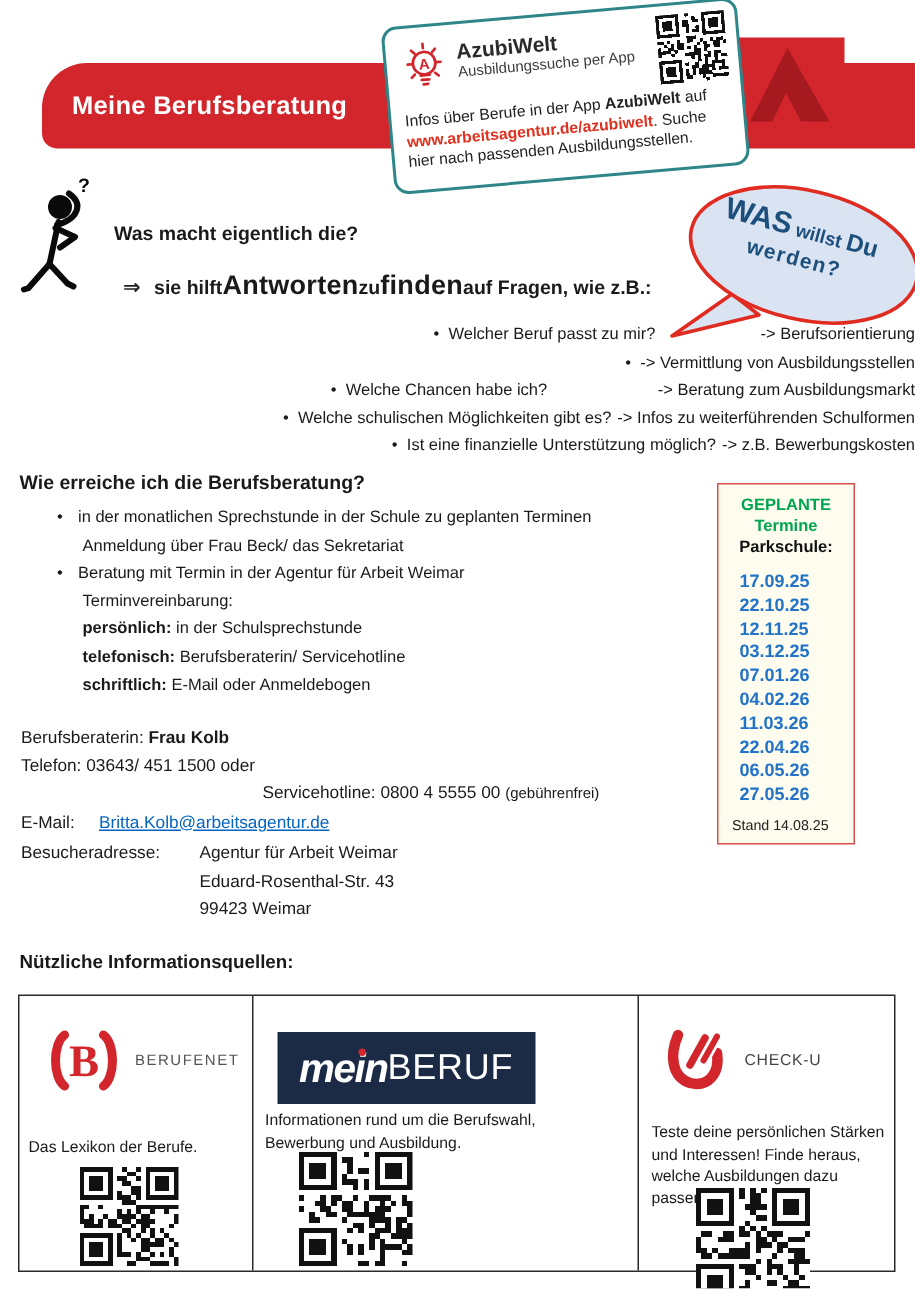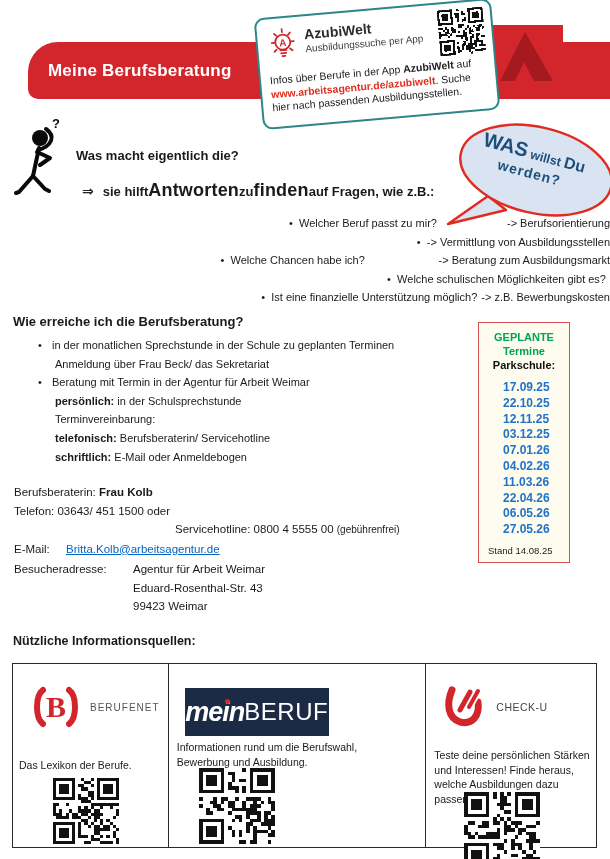--- a/index.html
+++ b/index.html
@@ -49,21 +49,21 @@
   .reach .brow{display:flex;}
   .reach .brow .b::before{content:"•";}
   .reach .brow .b{width:14px;}
   .reach .ind{padding-left:17px;}
   .reach b{font-weight:bold;}
   
   .termine{position:absolute;left:478px;top:322px;width:92px;height:241px;border:1px solid #d94f4f;
           background:#fdfcee;box-sizing:border-box;padding-top:7px;z-index:1;}
   .termine .g{color:#00a550;font-weight:bold;font-size:11px;text-align:center;line-height:14px;}
   .termine .school{color:#111;font-weight:bold;font-size:11px;text-align:center;line-height:15px;}
-  .termine .dates{margin-top:7px;padding-left:24px;color:#2272c8;font-weight:bold;font-size:12px;line-height:15.8px;}
+  .termine .dates{margin-top:7px;padding-left:14px;color:#2272c8;font-weight:bold;font-size:12px;line-height:15.8px;}
   .termine .stand{margin-top:7px;padding-left:9px;font-size:9.5px;color:#222;}
   
   .contact{position:absolute;left:14px;top:483px;font-size:11.5px;line-height:18.5px;width:460px;}
   .contact .hotline{padding-left:161px;}
   .contact .small{font-size:10px;}
   .contact .email a{color:#0563c1;text-decoration:underline;}
   .contact .email .lbl{display:inline-block;width:52px;}
   .addr{position:absolute;left:14px;top:560px;display:flex;font-size:11.5px;line-height:18.5px;}
   .addr .lbl{width:119px;}
   
@@ -71,21 +71,21 @@
   .srcs{position:absolute;left:12px;top:663px;width:585px;height:185px;border:1px solid #2a2a2a;
         display:flex;box-sizing:border-box;}
   .col{position:relative;box-sizing:border-box;}
   .col1{width:156px;border-right:1px solid #2a2a2a;}
   .col2{width:258px;border-right:1px solid #2a2a2a;}
   .col3{width:170px;}
   .bnet-logo{position:absolute;left:18px;top:22px;display:flex;align-items:center;}
   .bnet-txt{margin-left:9px;font-size:10px;letter-spacing:1px;color:#555;}
   .col1 .desc{position:absolute;left:6px;top:95px;font-size:10.5px;}
   .qr1{position:absolute;left:40px;top:114px;width:66px;height:66px;}
-  .mb-logo{position:absolute;left:16px;top:24px;width:144px;height:48px;background:#1b2a45;
+  .mb-logo{position:absolute;left:16px;top:24px;width:172px;height:48px;background:#1b2a45;
         display:flex;align-items:center;justify-content:center;}
   .mb-script{color:#fff;font-weight:bold;font-style:italic;font-size:27px;letter-spacing:-1px;position:relative;}
   .mb-dot{position:absolute;right:14px;top:2px;width:5px;height:5px;border-radius:50%;background:#d2262c;}
   .mb-rest{color:#fff;font-size:24px;letter-spacing:.5px;}
   .col2 .desc{position:absolute;left:8px;top:76px;font-size:10.5px;line-height:14.5px;width:205px;}
   .qr2{position:absolute;left:30px;top:104px;width:76px;height:76px;}
   .cu-logo{position:absolute;left:14px;top:20px;display:flex;align-items:center;}
   .cu-txt{margin-left:10px;font-size:10.5px;letter-spacing:.5px;color:#444;}
   .col3 .desc{position:absolute;left:8px;top:84px;font-size:10.5px;line-height:14.5px;width:158px;}
   .qr3{position:absolute;left:38px;top:128px;width:76px;height:76px;z-index:4;background:#fff;}
@@ -297,41 +297,42 @@
         <span class="a">-&gt; Vermittlung von Ausbildungsstellen</span>
       </div>
     <div class="qa-row">
         <span class="b"></span>
         <span class="q">Welche Chancen habe ich?</span>
         <span class="a">-&gt; Beratung zum Ausbildungsmarkt</span>
       </div>
     <div class="qa-row">
         <span class="b"></span>
         <span class="q">Welche schulischen Möglichkeiten gibt es?</span>
+        <span class="a">-&gt; Infos zu weiterführenden Schulformen</span>
       </div>
     <div class="qa-row">
         <span class="b"></span>
         <span class="q">Ist eine finanzielle Unterstützung möglich?</span>
         <span class="a">-&gt; z.B. Bewerbungskosten</span>
       </div>
   </div>
 
   <div class="reach-h">Wie erreiche ich die Berufsberatung?</div>
   <div class="reach">
     <div class="brow">
         <span class="b"></span>
         <span>in der monatlichen Sprechstunde in der Schule zu geplanten Terminen</span>
       </div>
     <div class="ind">Anmeldung über Frau Beck/ das Sekretariat</div>
     <div class="brow">
         <span class="b"></span>
         <span>Beratung mit Termin in der Agentur für Arbeit Weimar</span>
       </div>
+    <div class="ind">Terminvereinbarung:</div>
     <div class="ind"><b>persönlich:</b><span> in der Schulsprechstunde</span></div>
-    <div class="ind">Terminvereinbarung:</div>
     <div class="ind"><b>telefonisch:</b><span> Berufsberaterin/ Servicehotline</span></div>
     <div class="ind"><b>schriftlich:</b><span> E-Mail oder Anmeldebogen</span></div>
   </div>
 
   <div class="termine">
     <div class="g">GEPLANTE</div>
     <div class="g">Termine</div>
     <div class="school">Parkschule:</div>
     <div class="dates">
       <div>17.09.25</div>

